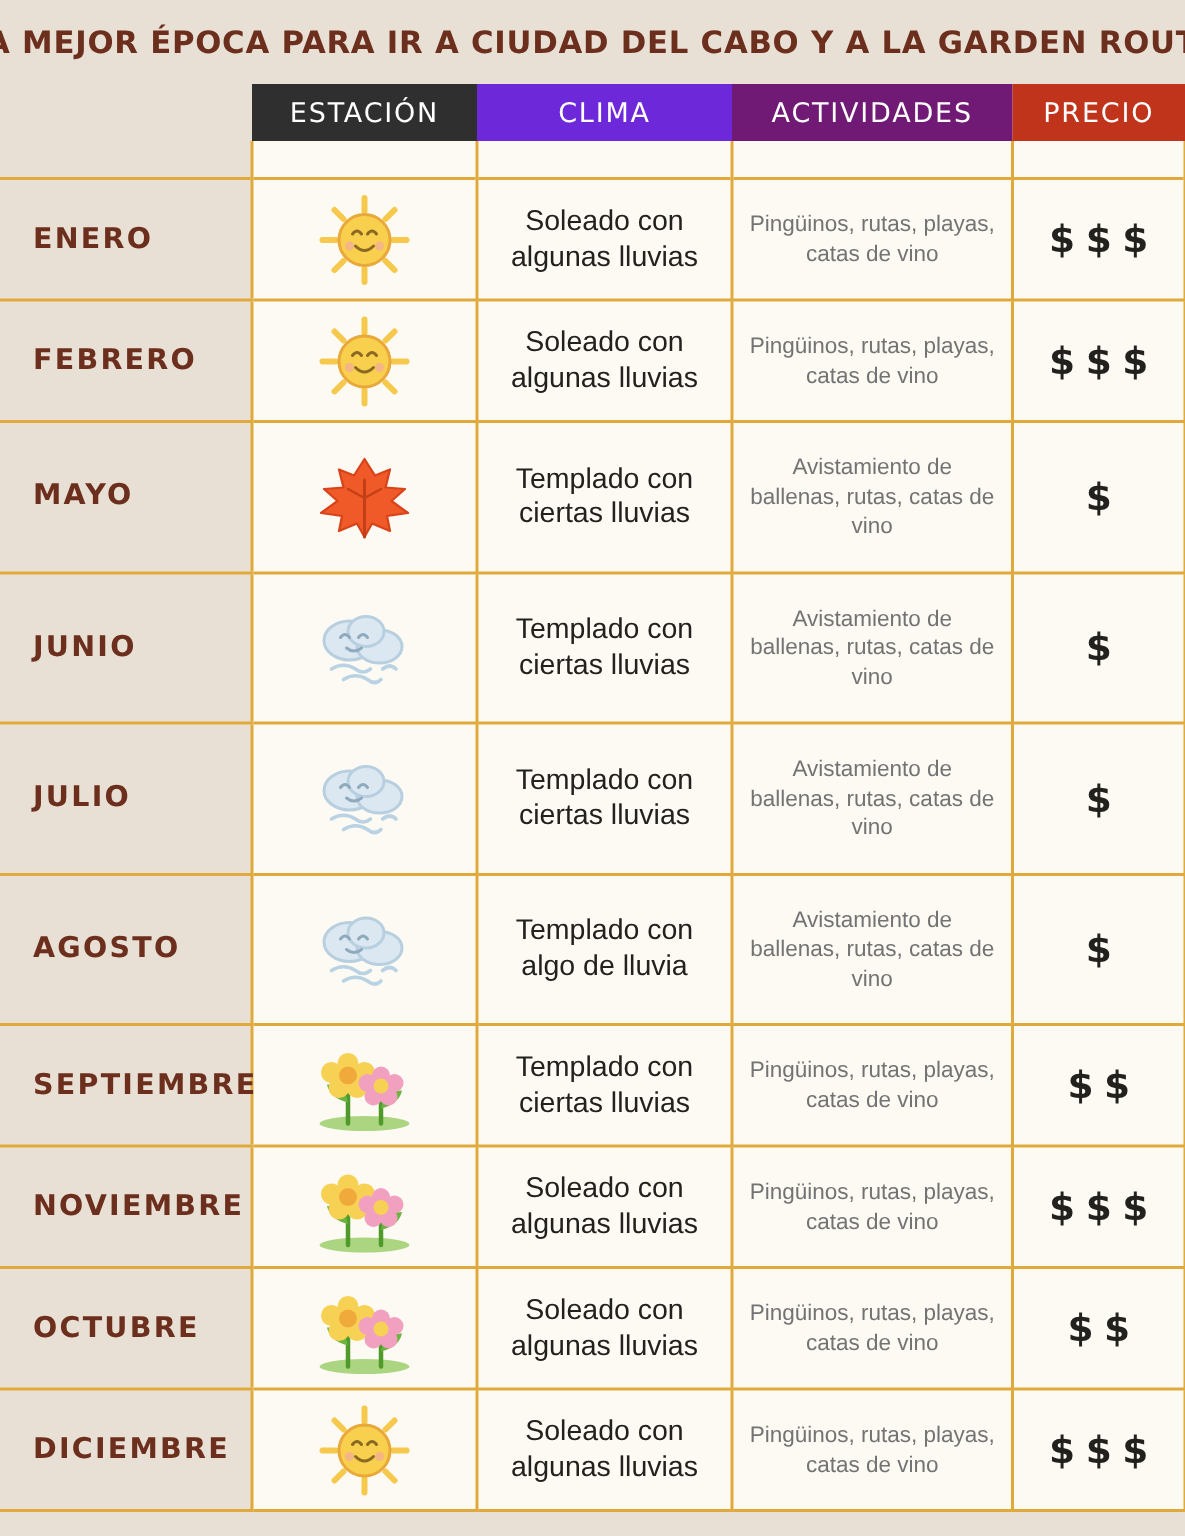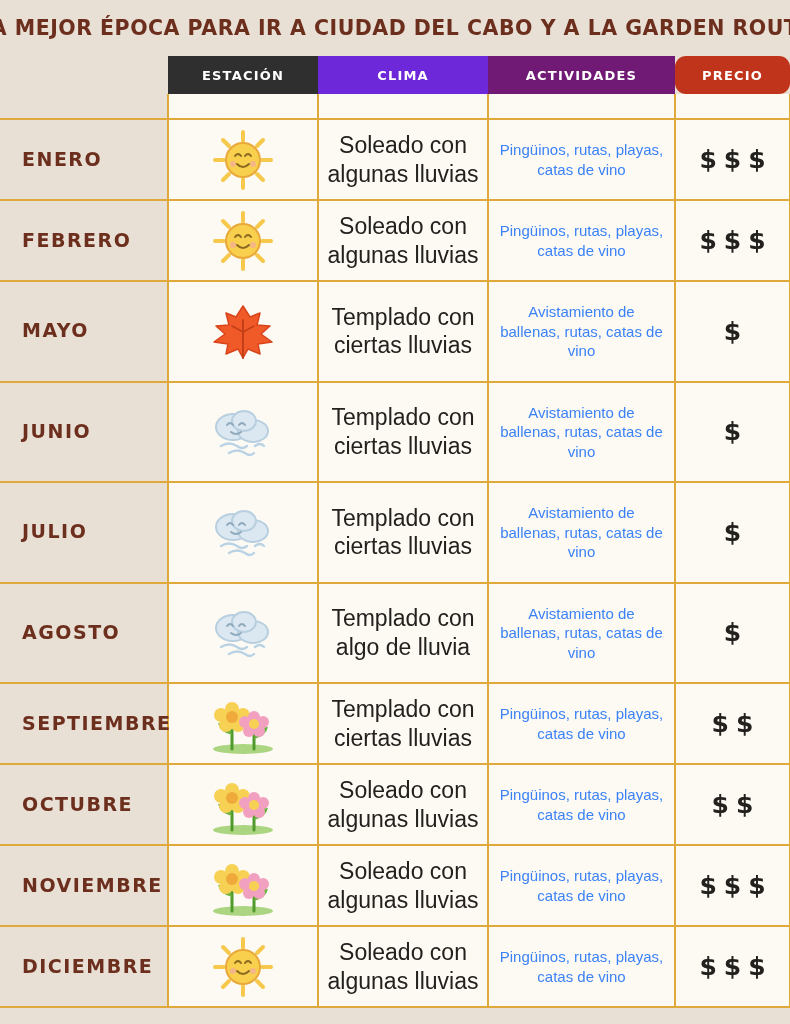--- a/index.html
+++ b/index.html
@@ -56,30 +56,30 @@
     height: 38px;
     vertical-align: middle;
   }
   .hdr {
     height: 38px;
     display: flex;
     align-items: center;
     justify-content: center;
     color: #fff;
     font-family: "DejaVu Sans", sans-serif;
-    font-weight: bold;
-    font-size: 13px;
+    font-weight: normal;
+    font-size: 18px;
     letter-spacing: 1.2px;
     text-transform: uppercase;
   }
   .hdr-blank { background: transparent; }
   .hdr-season { background: #2f2f2f; }
   .hdr-clima  { background: #6d28d9; }
   .hdr-act    { background: #701a75; }
-  .hdr-precio { background: #c0341b; border-radius: 11px; }
+  .hdr-precio { background: #c0341b; }
 
   
   tr.spacer-row td { height: 24px; padding: 0; }
 
   
   tbody td {
     padding: 0;
     vertical-align: middle;
     border-top: 2px solid #e0a93b;
     border-bottom: 2px solid #e0a93b;
@@ -106,32 +106,32 @@
   td.season {
     background: #fdfaf4;
     text-align: center;
     border-left: 2px solid #e0a93b;
     border-right: 2px solid #e0a93b;
   }
   td.clima {
     background: #fdfaf4;
     text-align: center;
     font-family: "Liberation Sans", sans-serif;
-    font-size: 23px;
+    font-size: 19px;
     color: #23211e;
     line-height: 1.25;
     padding: 4px 8px;
     border-right: 2px solid #e0a93b;
   }
   td.act {
     background: #fdfaf4;
     text-align: center;
     font-family: "Liberation Sans", sans-serif;
     font-size: 15px;
-    color: #3b82f6;
+    color: #737373;
     line-height: 1.3;
     padding: 20px 10px;
     border-right: 2px solid #e0a93b;
   }
   td.price {
     background: #fdfaf4;
     text-align: center;
     border-right: 2px solid #e0a93b;
   }
   .price-row {
@@ -411,21 +411,21 @@
           <td class="clima">Templado con ciertas lluvias</td>
           <td class="act">Pingüinos, rutas, playas, catas de vino</td>
           <td class="price">
             <div class="price-row">
               <span class="dollar">$</span>
               <span class="dollar">$</span>
             </div>
           </td>
         </tr>
         <tr>
-          <td class="month">Octubre</td>
+          <td class="month">Noviembre</td>
           <td class="season">
             <div class="icon-wrap">
               <svg width="76" height="62" viewBox="0 0 76 62">
       <ellipse cx="38" cy="56" rx="30" ry="5" fill="#7fc242" opacity="0.65"></ellipse>
       <g stroke="#4f9a2a" stroke-width="3" fill="none" stroke-linecap="round">
         <path d="M27 56 L27 28"></path>
         <path d="M49 56 L49 34"></path>
       </g>
       <path d="M27 42 q-12 -3 -14 -12 q12 0 14 12Z" fill="#6cb33f"></path>
       <path d="M49 46 q12 -3 14 -12 q-12 0 -14 12Z" fill="#6cb33f"></path>
@@ -447,25 +447,26 @@
       </g>
     </svg>
             </div>
           </td>
           <td class="clima">Soleado con algunas lluvias</td>
           <td class="act">Pingüinos, rutas, playas, catas de vino</td>
           <td class="price">
             <div class="price-row">
               <span class="dollar">$</span>
               <span class="dollar">$</span>
-            </div>
-          </td>
-        </tr>
-        <tr>
-          <td class="month">Noviembre</td>
+              <span class="dollar">$</span>
+            </div>
+          </td>
+        </tr>
+        <tr>
+          <td class="month">Octubre</td>
           <td class="season">
             <div class="icon-wrap">
               <svg width="76" height="62" viewBox="0 0 76 62">
       <ellipse cx="38" cy="56" rx="30" ry="5" fill="#7fc242" opacity="0.65"></ellipse>
       <g stroke="#4f9a2a" stroke-width="3" fill="none" stroke-linecap="round">
         <path d="M27 56 L27 28"></path>
         <path d="M49 56 L49 34"></path>
       </g>
       <path d="M27 42 q-12 -3 -14 -12 q12 0 14 12Z" fill="#6cb33f"></path>
       <path d="M49 46 q12 -3 14 -12 q-12 0 -14 12Z" fill="#6cb33f"></path>
@@ -485,21 +486,20 @@
         <circle cx="54" cy="38" r="6" fill="#f2a0c0"></circle>
         <circle cx="49" cy="31" r="5" fill="#f7d154"></circle>
       </g>
     </svg>
             </div>
           </td>
           <td class="clima">Soleado con algunas lluvias</td>
           <td class="act">Pingüinos, rutas, playas, catas de vino</td>
           <td class="price">
             <div class="price-row">
-              <span class="dollar">$</span>
               <span class="dollar">$</span>
               <span class="dollar">$</span>
             </div>
           </td>
         </tr>
         <tr>
           <td class="month">Diciembre</td>
           <td class="season">
             <div class="icon-wrap">
               <svg width="74" height="64" viewBox="0 0 74 64">

